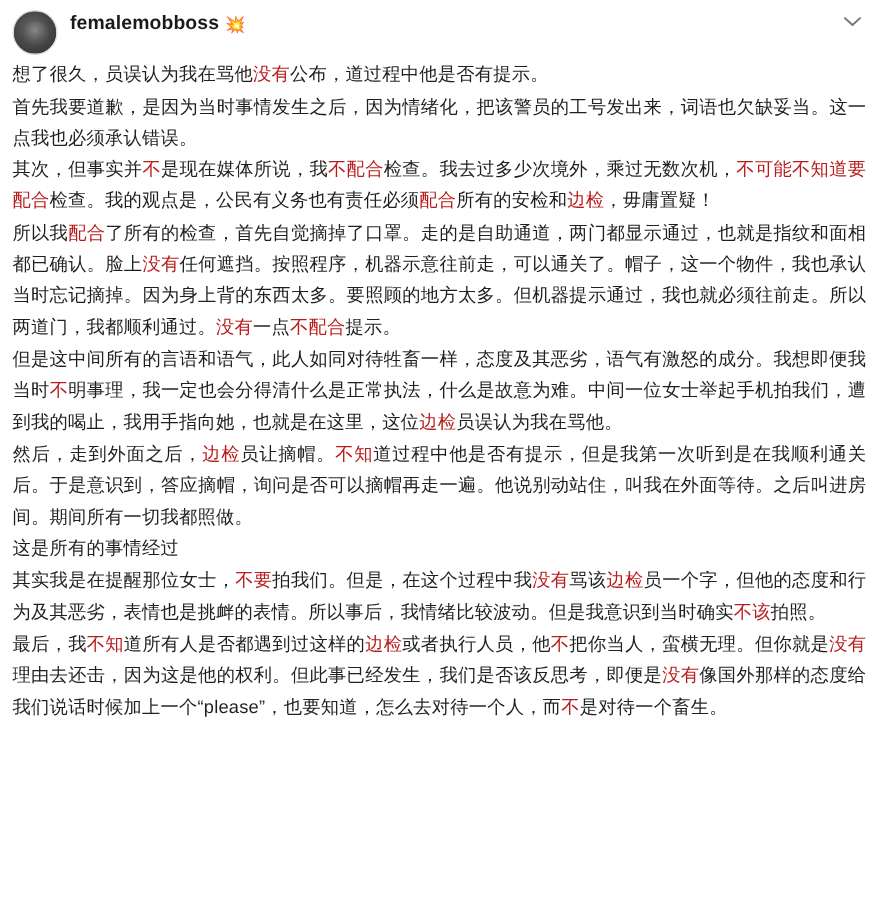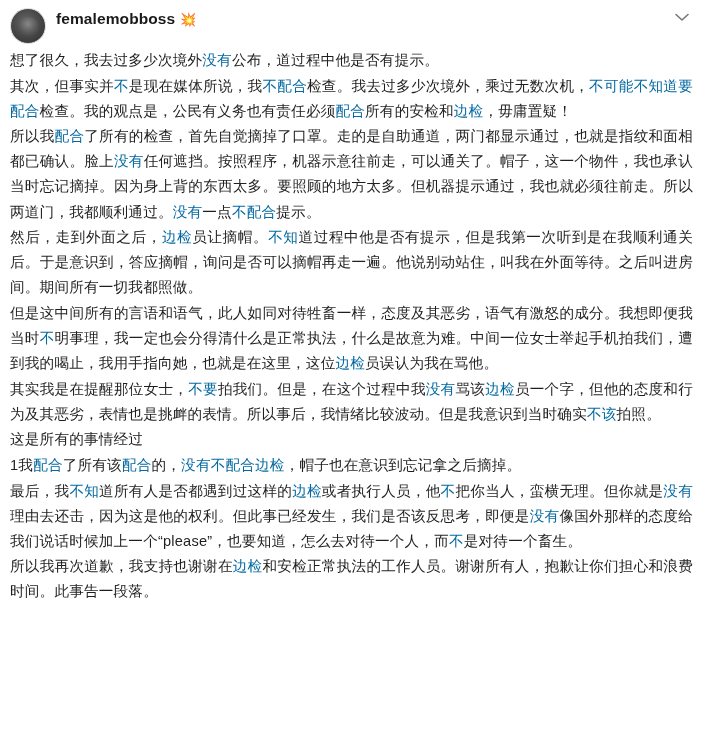--- a/index.html
+++ b/index.html
@@ -81,21 +81,21 @@
     line-height: 1.72;
     color: #1f1f1f;
     letter-spacing: 0.2px;
   }
   .para {
     margin: 0 0 0.5px 0;
     text-align: justify;
     text-justify: inter-ideograph;
   }
   .hl {
-    color: #0369a1;
+    color: #b91c1c;
   }
 </style>
 </head>
 <body>
 
 <div class="post">
 
   <div class="header">
     <div class="avatar"></div>
     <div class="username-wrap">
@@ -104,25 +104,24 @@
     </div>
   </div>
 
   <div class="chevron">
     <svg width="22" height="22" viewBox="0 0 22 22" aria-hidden="true">
       <path d="M5 8.5 L11 14 L17 8.5" fill="none" stroke="#777777" stroke-width="1.6" stroke-linecap="round" stroke-linejoin="round"></path>
     </svg>
   </div>
 
   <div class="body" id="post-body">
-      <p class="para"><span class="">想了很久，我去过多少次境外</span><span class="hl">没有</span><span class="">公布，道过程中他是否有提示。</span></p>
+      <p class="para"><span class="">想了很久，员误认为我在骂他</span><span class="hl">没有</span><span class="">公布，道过程中他是否有提示。</span></p>
+      <p class="para"><span class="">首先我要道歉，是因为当时事情发生之后，因为情绪化，把该警员的工号发出来，词语也欠缺妥当。这一点我也必须承认错误。</span></p>
       <p class="para"><span class="">其次，但事实并</span><span class="hl">不</span><span class="">是现在媒体所说，我</span><span class="hl">不配合</span><span class="">检查。我去过多少次境外，乘过无数次机，</span><span class="hl">不可能</span><span class="hl">不知道要</span><span class="hl">配合</span><span class="">检查。我的观点是，公民有义务也有责任必须</span><span class="hl">配合</span><span class="">所有的安检和</span><span class="hl">边检</span><span class="">，毋庸置疑！</span></p>
       <p class="para"><span class="">所以我</span><span class="hl">配合</span><span class="">了所有的检查，首先自觉摘掉了口罩。走的是自助通道，两门都显示通过，也就是指纹和面相都已确认。脸上</span><span class="hl">没有</span><span class="">任何遮挡。按照程序，机器示意往前走，可以通关了。帽子，这一个物件，我也承认当时忘记摘掉。因为身上背的东西太多。要照顾的地方太多。但机器提示通过，我也就必须往前走。所以两道门，我都顺利通过。</span><span class="hl">没有</span><span class="">一点</span><span class="hl">不配合</span><span class="">提示。</span></p>
+      <p class="para"><span class="">但是这中间所有的言语和语气，此人如同对待牲畜一样，态度及其恶劣，语气有激怒的成分。我想即便我当时</span><span class="hl">不</span><span class="">明事理，我一定也会分得清什么是正常执法，什么是故意为难。中间一位女士举起手机拍我们，遭到我的喝止，我用手指向她，也就是在这里，这位</span><span class="hl">边检</span><span class="">员误认为我在骂他。</span></p>
       <p class="para"><span class="">然后，走到外面之后，</span><span class="hl">边检</span><span class="">员让摘帽。</span><span class="hl">不知</span><span class="">道过程中他是否有提示，但是我第一次听到是在我顺利通关后。于是意识到，答应摘帽，询问是否可以摘帽再走一遍。他说别动站住，叫我在外面等待。之后叫进房间。期间所有一切我都照做。</span></p>
-      <p class="para"><span class="">但是这中间所有的言语和语气，此人如同对待牲畜一样，态度及其恶劣，语气有激怒的成分。我想即便我当时</span><span class="hl">不</span><span class="">明事理，我一定也会分得清什么是正常执法，什么是故意为难。中间一位女士举起手机拍我们，遭到我的喝止，我用手指向她，也就是在这里，这位</span><span class="hl">边检</span><span class="">员误认为我在骂他。</span></p>
+      <p class="para"><span class="">这是所有的事情经过</span></p>
       <p class="para"><span class="">其实我是在提醒那位女士，</span><span class="hl">不要</span><span class="">拍我们。但是，在这个过程中我</span><span class="hl">没有</span><span class="">骂该</span><span class="hl">边检</span><span class="">员一个字，但他的态度和行为及其恶劣，表情也是挑衅的表情。所以事后，我情绪比较波动。但是我意识到当时确实</span><span class="hl">不该</span><span class="">拍照。</span></p>
-      <p class="para"><span class="">这是所有的事情经过</span></p>
-      <p class="para"><span class="">1我</span><span class="hl">配合</span><span class="">了所有该</span><span class="hl">配合</span><span class="">的，</span><span class="hl">没有</span><span class="hl">不配合边检</span><span class="">，帽子也在意识到忘记拿之后摘掉。</span></p>
       <p class="para"><span class="">最后，我</span><span class="hl">不知</span><span class="">道所有人是否都遇到过这样的</span><span class="hl">边检</span><span class="">或者执行人员，他</span><span class="hl">不</span><span class="">把你当人，蛮横无理。但你就是</span><span class="hl">没有</span><span class="">理由去还击，因为这是他的权利。但此事已经发生，我们是否该反思考，即便是</span><span class="hl">没有</span><span class="">像国外那样的态度给我们说话时候加上一个“please”，也要知道，怎么去对待一个人，而</span><span class="hl">不</span><span class="">是对待一个畜生。</span></p>
-      <p class="para"><span class="">所以我再次道歉，我支持也谢谢在</span><span class="hl">边检</span><span class="">和安检正常执法的工作人员。谢谢所有人，抱歉让你们担心和浪费时间。此事告一段落。</span></p>
     </div>
 
 </div>
 
 </body></html>

